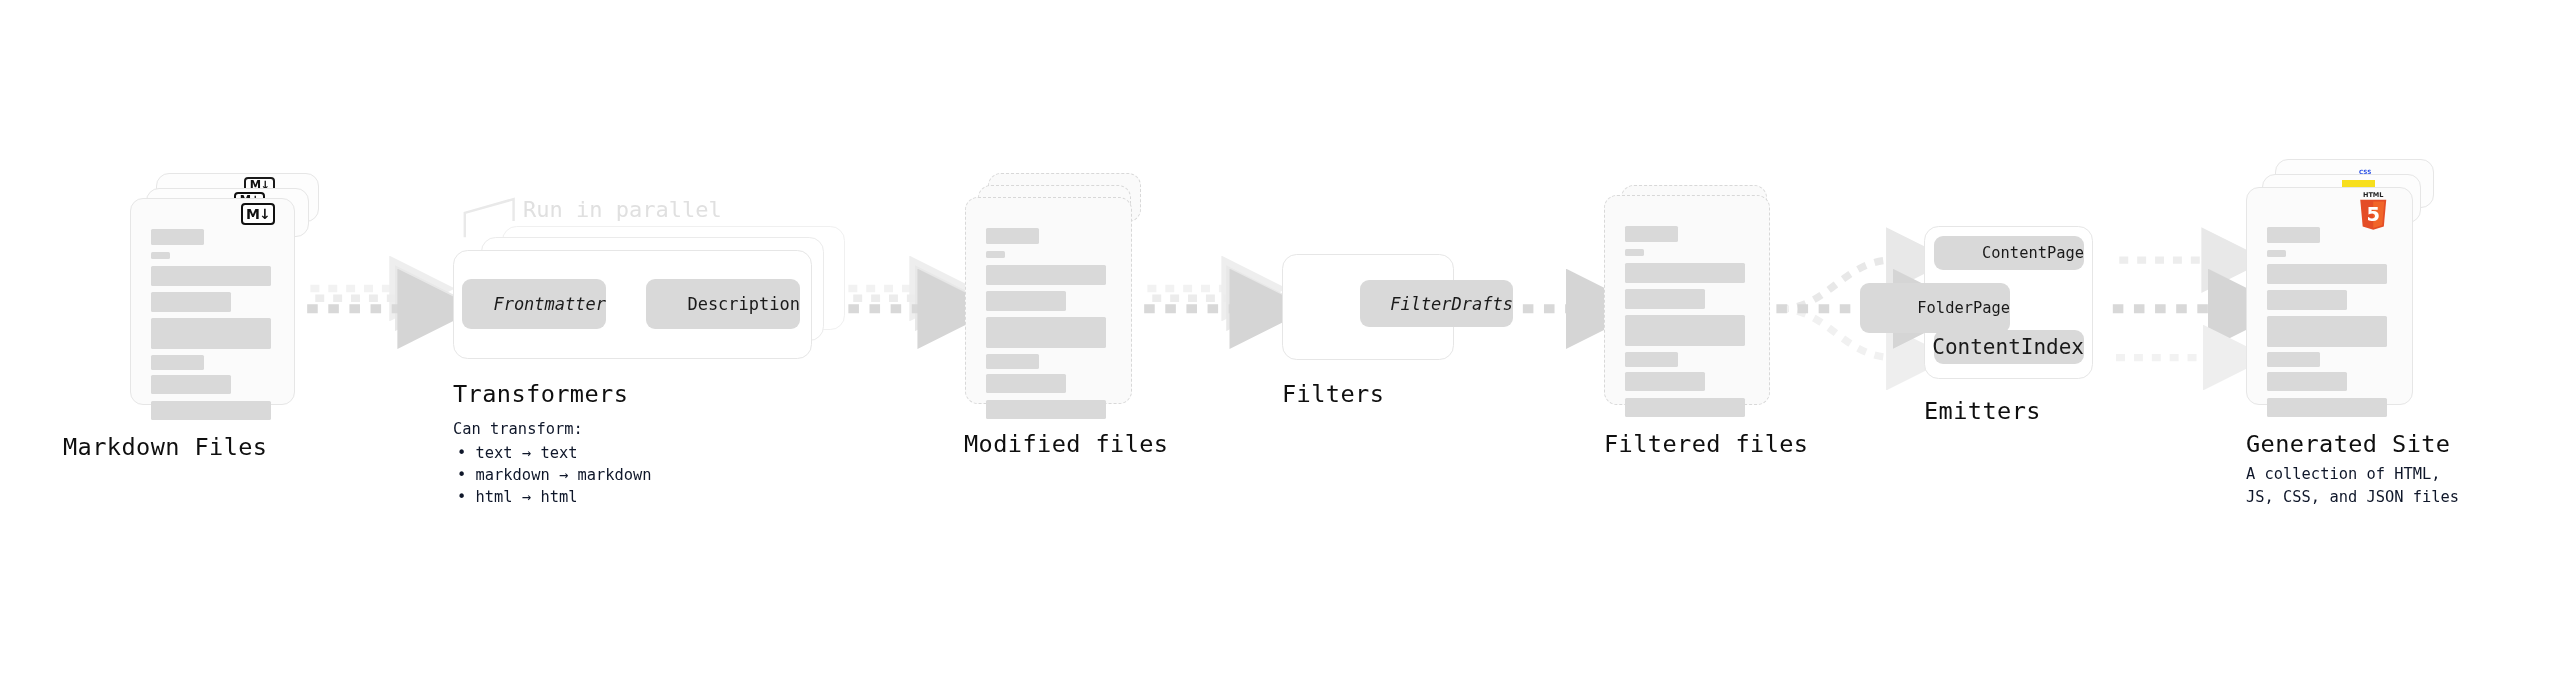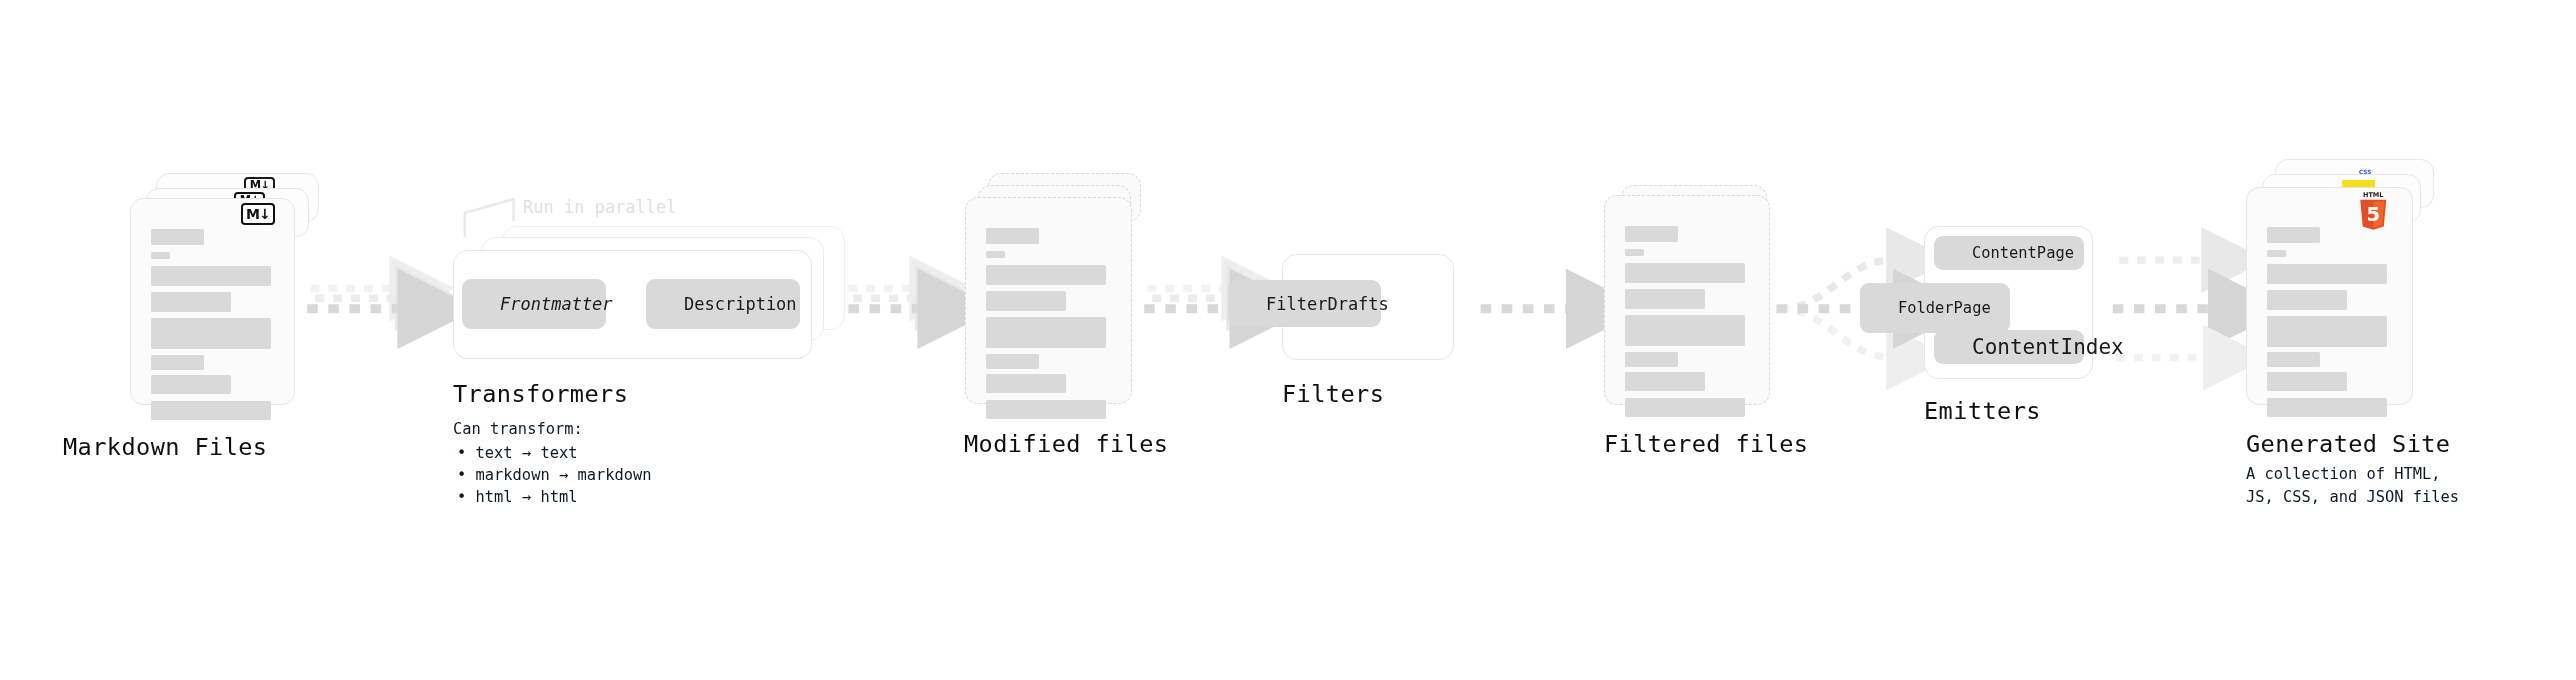--- a/index.html
+++ b/index.html
@@ -54,21 +54,21 @@
     border-radius: 14.6px;
     background: #ffffff;
   }
   .gbox.l1 { border-color: #f0f0f0; }
   .gbox.l2 { border-color: #ebebeb; }
 
   .pill {
     position: absolute;
     background: #d9d9d9;
     border-radius: 9px;
-    display: flex; align-items: center; justify-content: flex-start;
+    display: flex; align-items: center; justify-content: flex-end;
     font-family: "DejaVu Sans Mono", monospace;
     font-size: 17px;
     color: #1a1a1a;
     white-space: nowrap;
     padding-left: 38px;
   }
   .pill.g1 { background: #eaeaea; color: transparent; }
   .pill.g2 { background: #e3e3e3; color: transparent; }
 
   
@@ -84,21 +84,21 @@
     position: absolute;
     font-family: "DejaVu Sans Mono", monospace;
     font-size: 15.4px;
     line-height: 1.5;
     color: #0f172a;
     white-space: pre;
   }
   .note {
     position: absolute;
     font-family: "DejaVu Sans Mono", monospace;
-    font-size: 17px;
+    font-size: 22px;
     color: #e0e0e0;
     white-space: nowrap;
   }
   svg.overlay { position: absolute; left: 0; top: 0; width: 2576px; height: 681px; pointer-events: none; }
 </style>
 </head>
 <body>
 
 <div id="stage">
 
@@ -231,21 +231,21 @@
       <div class="sk" style="left:19.5px; top:119px; width:120px; height:31px;"></div>
       <div class="sk" style="left:19.5px; top:156px; width:53px; height:14.6px;"></div>
       <div class="sk" style="left:19.5px; top:176px; width:80px; height:18.7px;"></div>
       <div class="sk" style="left:19.5px; top:202px; width:120px; height:18.7px;"></div>
     </div>
   </div>
   <div class="title" style="left:964px; top:430px;">Modified files</div>
 
   <div class="card-stack">
     <div class="gbox" style="left:1282px; top:254px; width:172px; height:106px;"></div>
-    <div class="pill" style="left:1228px; top:280px; width:153px; height:47px;">
+    <div class="pill" style="left:1360px; top:280px; width:153px; height:47px;font-style:italic;">
       <span>FilterDrafts</span>
     </div>
   </div>
   <div class="title" style="left:1282px; top:380px;">Filters</div>
 
   <div class="card-stack">
     <div class="fcard dashed" style="left:1621px; top:185px; width:146px; height:49px;"></div>
     <div class="fcard dashed" style="left:1604px; top:195px; width:166px; height:210px;">
       <div class="sk" style="left:19.5px; top:30px; width:53px; height:16.3px;"></div>
       <div class="sk" style="left:19.5px; top:53px; width:19.5px; height:6.5px;"></div>

